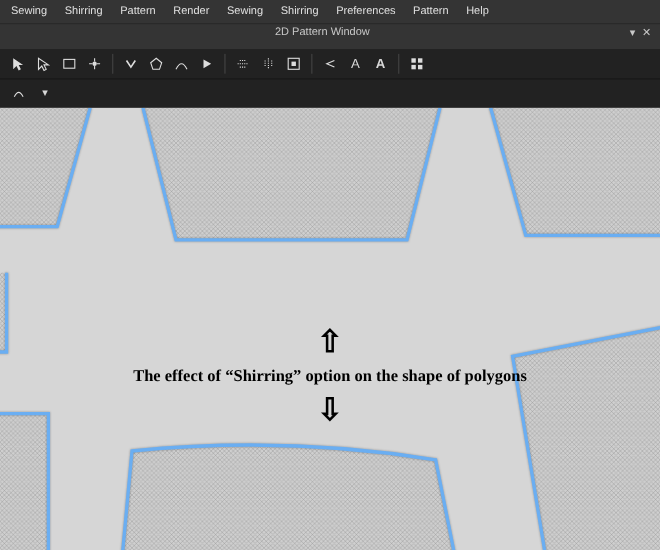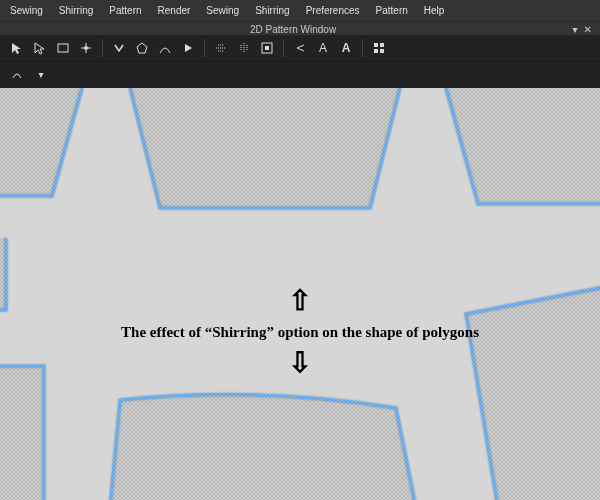--- a/index.html
+++ b/index.html
@@ -18,21 +18,21 @@
     padding: 5px 10px;
     background: #343434;
     color: #e0e0e0;
     font-size: 10px;
   }
   .menubar span { cursor: pointer; }
   .window-title-row {
     display: flex;
     align-items: center;
     background: #343434;
-    padding: 2px 8px 0 250px;
+    padding: 2px 8px 10px 250px;
     font-size: 10px;
     color: #c8c8c8;
     position: relative;
     border-top: 1px solid #2a2a2a;
   }
   .win-ctrl {
     position: absolute;
     right: 8px;
     display: flex;
     gap: 6px;

